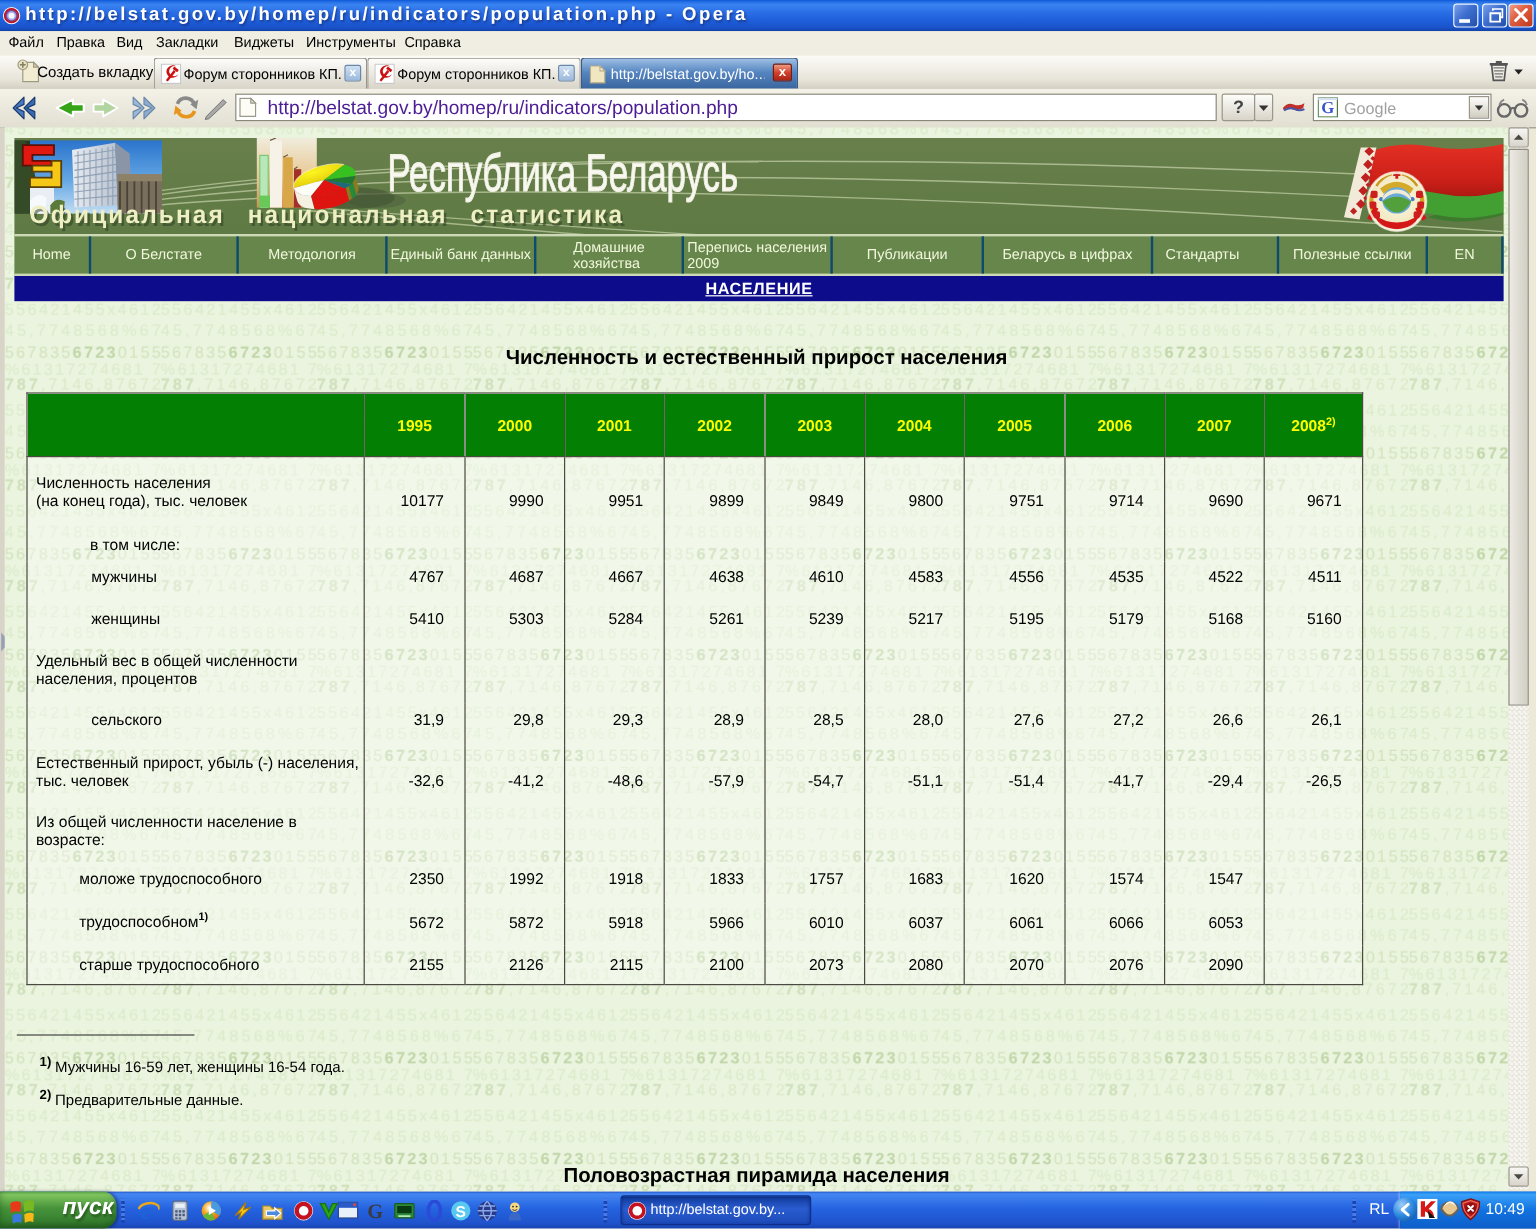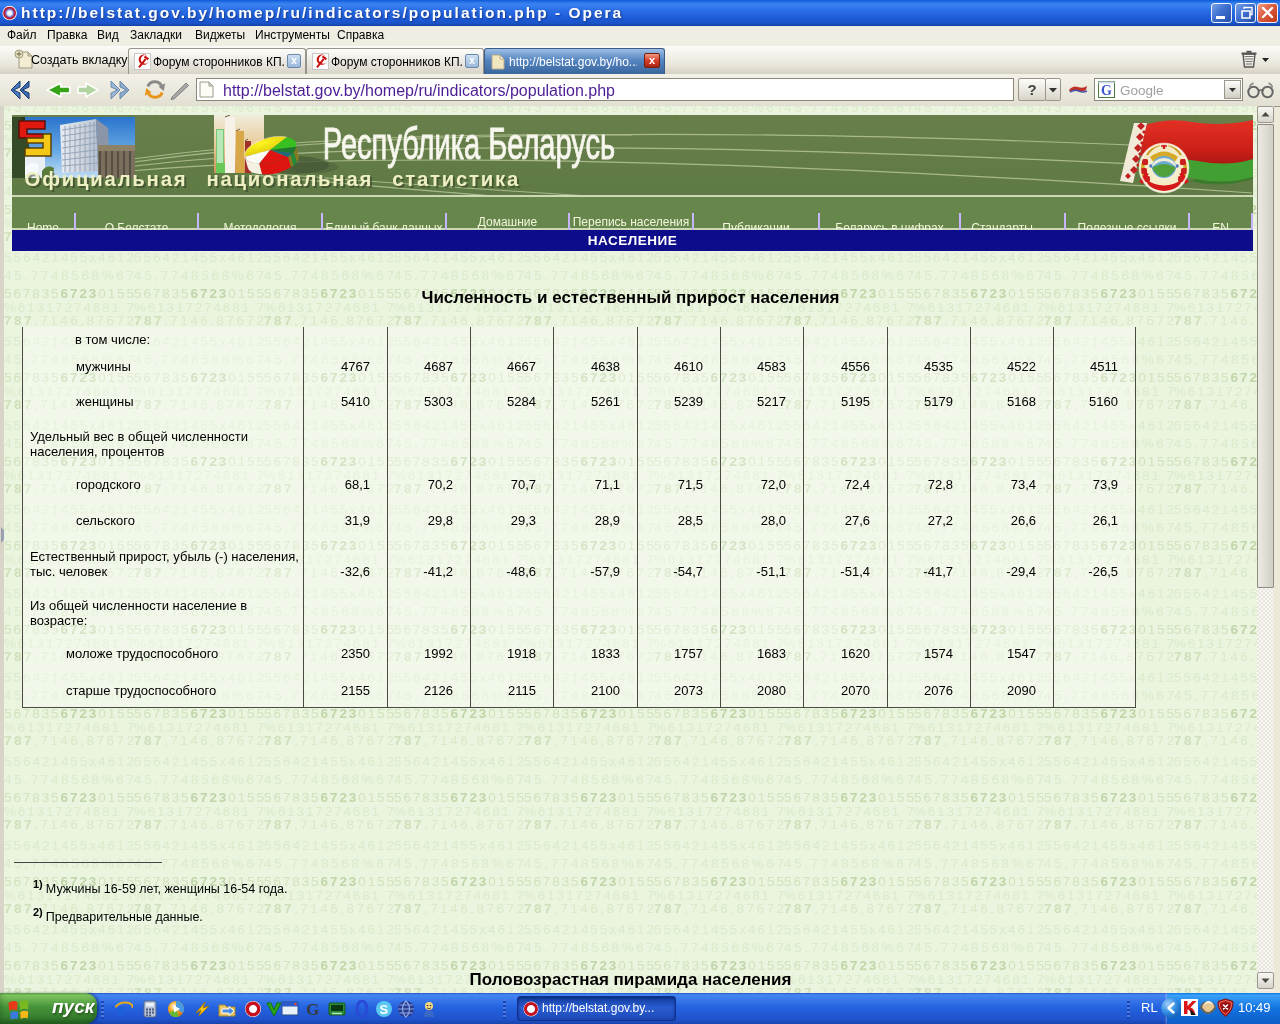--- a/index.html
+++ b/index.html
@@ -17,22 +17,22 @@
 .tablabel{position:absolute;left:24px;top:6px;white-space:nowrap;overflow:hidden;}
 .tabx{position:absolute;top:5px;right:4px;width:14px;height:14px;border-radius:2px;
  background:linear-gradient(180deg,#cfe0f2,#9ab8dc);border:1px solid #6a88aa;box-sizing:border-box;color:#fff;font-size:10px;font-weight:bold;text-align:center;line-height:11px;}
 #addrbar{left:0;top:74px;width:1280px;height:32px;background:linear-gradient(180deg,#f4f2e8,#e2dfd2);border-bottom:1px solid #9a968a;}
 #urlfield{left:196px;top:4px;width:818px;height:23px;background:#fff;border:1px solid #8a8878;box-sizing:border-box;}
 #urltext{left:26px;top:3px;font-size:16px;color:#4c1d95;white-space:nowrap;}
 #content{left:4px;top:106px;width:1253px;height:887px;background:#eaf4de;overflow:hidden;}
 #leftedge{left:0;top:106px;width:4px;height:887px;background:#d8d4c8;}
 #banner{left:8px;top:9px;width:1241px;height:80px;background:linear-gradient(180deg,#687f4b,#5f7a44);overflow:hidden;}
 #nav{left:8px;top:89px;width:1241px;height:35px;background:#66864b;border-top:2px solid #cdd9b4;border-bottom:2px solid #cdd9b4;box-sizing:border-box;}
-.navcell{position:absolute;top:16px;height:31px;border-right:2px solid #c4b5fd;box-sizing:border-box;color:#f2f7dc;font-size:12px;text-align:center;display:flex;align-items:center;justify-content:center;line-height:13px;}
-#bluebar{left:8px;top:124px;width:1241px;height:21px;background:#0d0d8c;color:#fff;font-weight:bold;font-size:13.5px;text-align:center;line-height:21px;letter-spacing:0.5px;}
+.navcell{position:absolute;top:0;height:31px;border-right:2px solid #0c4a6e;box-sizing:border-box;color:#f2f7dc;font-size:12px;text-align:left;display:flex;align-items:center;justify-content:center;line-height:13px;}
+#bluebar{left:8px;top:124px;width:1241px;height:21px;background:#0d0d8c;color:#fff;font-weight:bold;font-size:13.5px;text-align:center;line-height:21px;letter-spacing:0.5px;text-decoration:underline;}
 #ttitle{left:0px;top:182px;width:1253px;text-align:center;font-size:17px;font-weight:bold;color:#000;}
 #stattable{left:18px;top:221px;border-collapse:collapse;table-layout:fixed;background:rgba(255,255,255,0.33);}
 #stattable td{border-left:1px solid #4a4a42;padding:0;font-size:13px;color:#000;vertical-align:bottom;overflow:hidden;}
 #stattable td:last-child{border-right:1px solid #4a4a42;}
 #stattable tr.hdr td{background:#038003;color:#ff0;font-weight:bold;text-align:center;vertical-align:middle;border-top:1px solid #4a4a42;border-bottom:1px solid #4a4a42;}
 #stattable tr.last td{border-bottom:1px solid #4a4a42;}
 #stattable td.lbl{padding-left:7px;}
 #stattable td.num{text-align:right;padding-right:17px;}
 #fnline{left:10px;top:756px;width:148px;height:1px;background:#444;}
 .fn{font-size:12.5px;color:#000;}
@@ -363,20 +363,46 @@
 <col style="width:83px">
 <col style="width:84px">
 <col style="width:83px">
 <col style="width:83px">
 <col style="width:84px">
 <col style="width:83px">
 <col style="width:83px">
 <col style="width:82px">
 </colgroup>
 <tbody>
+          <tr class="hdr" style="height:53px">
+            <td></td>
+<td>1995</td>
+<td>2000</td>
+<td>2001</td>
+<td>2002</td>
+<td>2003</td>
+<td>2004</td>
+<td>2005</td>
+<td>2006</td>
+<td>2007</td>
+<td>2008<sup style="font-size:9px">2)</sup></td>
+</tr>
+<tr style="height:60px">
+<td class="lbl" style="padding-left:7px;padding-bottom:16px">Численность населения<br>(на конец года), тыс. человек</td>
+<td class="num" style="padding-bottom:16px">10177</td>
+<td class="num" style="padding-bottom:16px">9990</td>
+<td class="num" style="padding-bottom:16px">9951</td>
+<td class="num" style="padding-bottom:16px">9899</td>
+<td class="num" style="padding-bottom:16px">9849</td>
+<td class="num" style="padding-bottom:16px">9800</td>
+<td class="num" style="padding-bottom:16px">9751</td>
+<td class="num" style="padding-bottom:16px">9714</td>
+<td class="num" style="padding-bottom:16px">9690</td>
+<td class="num" style="padding-bottom:16px">9671</td>
+</tr>
 <tr style="height:27px">
 <td class="lbl" style="padding-left:52px;padding-bottom:7px">в том числе:</td>
 <td class="num" style="padding-bottom:7px"></td>
 <td class="num" style="padding-bottom:7px"></td>
 <td class="num" style="padding-bottom:7px"></td>
 <td class="num" style="padding-bottom:7px"></td>
 <td class="num" style="padding-bottom:7px"></td>
 <td class="num" style="padding-bottom:7px"></td>
 <td class="num" style="padding-bottom:7px"></td>
 <td class="num" style="padding-bottom:7px"></td>
@@ -416,33 +442,20 @@
 <td class="num" style="padding-bottom:13px"></td>
 <td class="num" style="padding-bottom:13px"></td>
 <td class="num" style="padding-bottom:13px"></td>
 <td class="num" style="padding-bottom:13px"></td>
 <td class="num" style="padding-bottom:13px"></td>
 <td class="num" style="padding-bottom:13px"></td>
 <td class="num" style="padding-bottom:13px"></td>
 <td class="num" style="padding-bottom:13px"></td>
 </tr>
 <tr style="height:35px">
-<td class="lbl" style="padding-left:53px;padding-bottom:15px">городского</td>
-<td class="num" style="padding-bottom:15px">68,1</td>
-<td class="num" style="padding-bottom:15px">70,2</td>
-<td class="num" style="padding-bottom:15px">70,7</td>
-<td class="num" style="padding-bottom:15px">71,1</td>
-<td class="num" style="padding-bottom:15px">71,5</td>
-<td class="num" style="padding-bottom:15px">72,0</td>
-<td class="num" style="padding-bottom:15px">72,4</td>
-<td class="num" style="padding-bottom:15px">72,8</td>
-<td class="num" style="padding-bottom:15px">73,4</td>
-<td class="num" style="padding-bottom:15px">73,9</td>
-</tr>
-<tr style="height:35px">
 <td class="lbl" style="padding-left:53px;padding-bottom:14px">сельского</td>
 <td class="num" style="padding-bottom:14px">31,9</td>
 <td class="num" style="padding-bottom:14px">29,8</td>
 <td class="num" style="padding-bottom:14px">29,3</td>
 <td class="num" style="padding-bottom:14px">28,9</td>
 <td class="num" style="padding-bottom:14px">28,5</td>
 <td class="num" style="padding-bottom:14px">28,0</td>
 <td class="num" style="padding-bottom:14px">27,6</td>
 <td class="num" style="padding-bottom:14px">27,2</td>
 <td class="num" style="padding-bottom:14px">26,6</td>
@@ -479,20 +492,33 @@
 <td class="num" style="padding-bottom:13px">2350</td>
 <td class="num" style="padding-bottom:13px">1992</td>
 <td class="num" style="padding-bottom:13px">1918</td>
 <td class="num" style="padding-bottom:13px">1833</td>
 <td class="num" style="padding-bottom:13px">1757</td>
 <td class="num" style="padding-bottom:13px">1683</td>
 <td class="num" style="padding-bottom:13px">1620</td>
 <td class="num" style="padding-bottom:13px">1574</td>
 <td class="num" style="padding-bottom:13px">1547</td>
 <td class="num" style="padding-bottom:13px"></td>
+</tr>
+<tr style="height:35px">
+<td class="lbl" style="padding-left:43px;padding-bottom:12px">трудоспособном<sup style="font-size:9px;font-weight:bold">1)</sup></td>
+<td class="num" style="padding-bottom:12px">5672</td>
+<td class="num" style="padding-bottom:12px">5872</td>
+<td class="num" style="padding-bottom:12px">5918</td>
+<td class="num" style="padding-bottom:12px">5966</td>
+<td class="num" style="padding-bottom:12px">6010</td>
+<td class="num" style="padding-bottom:12px">6037</td>
+<td class="num" style="padding-bottom:12px">6061</td>
+<td class="num" style="padding-bottom:12px">6066</td>
+<td class="num" style="padding-bottom:12px">6053</td>
+<td class="num" style="padding-bottom:12px"></td>
 </tr>
 <tr class="last" style="height:33px">
 <td class="lbl" style="padding-left:43px;padding-bottom:9px">старше трудоспособного</td>
 <td class="num" style="padding-bottom:9px">2155</td>
 <td class="num" style="padding-bottom:9px">2126</td>
 <td class="num" style="padding-bottom:9px">2115</td>
 <td class="num" style="padding-bottom:9px">2100</td>
 <td class="num" style="padding-bottom:9px">2073</td>
 <td class="num" style="padding-bottom:9px">2080</td>
 <td class="num" style="padding-bottom:9px">2070</td>

